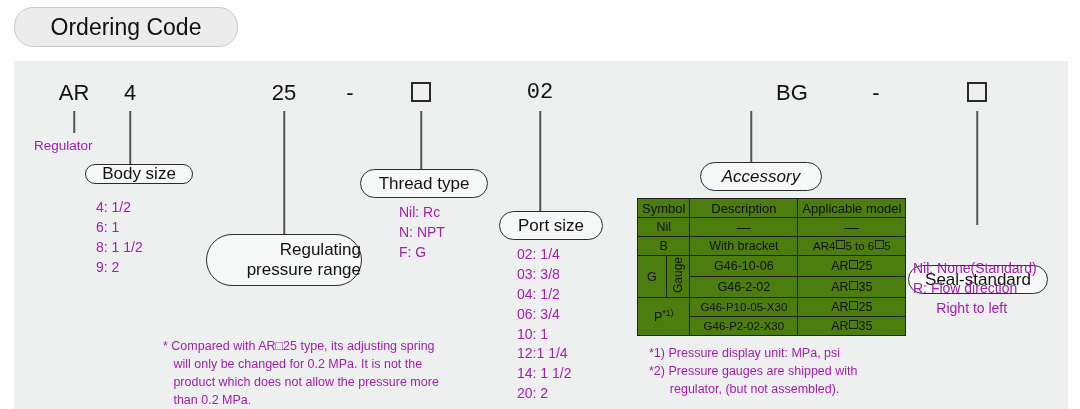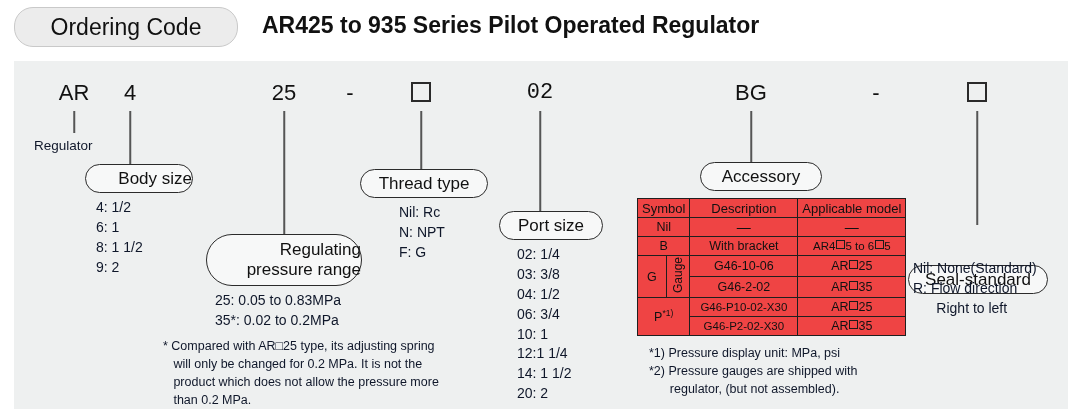--- a/index.html
+++ b/index.html
@@ -95,21 +95,21 @@
     box-sizing: border-box;
     line-height: 1.12;
     transform: translateX(-50%);
   }
   .pill.two-line { line-height: 1.18; align-items: flex-end; }
 
   
   .txt {
     position: absolute;
     font-size: 14px;
-    color: #0f172a;
+    color: #a21caf;
     white-space: pre;
     line-height: 1.42;
   }
   .txt.small {
     font-size: 12.5px;
     line-height: 1.45;
   }
   .txt.reg-label { font-size: 13.5px; }
 
   .sq {
@@ -123,21 +123,21 @@
   }
 
   
   .acc-table {
     position: absolute;
     left: 637px;
     top: 198px;
     border-collapse: collapse;
     font-size: 12.5px;
     color: #111;
-    background: #ef4444;
+    background: #4d7c0f;
   }
   .acc-table td, .acc-table th {
     border: 1.3px solid #1f1f1f;
     padding: 1px 4px;
     text-align: center;
     font-weight: normal;
     white-space: nowrap;
     height: 19px;
     box-sizing: border-box;
   }
@@ -161,58 +161,55 @@
   .tiny-model { font-size: 11.5px; }
 </style>
 </head>
 <body>
 
 <div id="page">
 
   <div class="hdr-pill">
     <span>Ordering Code</span>
   </div>
-  <div class="hdr-title">AR425 to 935 Series Pilot Operated Regulator</div>
 
   <div class="panel"></div>
 
   <div class="code" style="left:74px;  top:80px;">AR</div>
   <div class="code" style="left:130px; top:80px;">4</div>
   <div class="code" style="left:284px; top:80px;">25</div>
   <div class="code" style="left:350px; top:80px;">-</div>
   <div class="code-box" style="left:421px; top:82px;"></div>
   <div class="code" style="left:540px; top:80px;font-family:Liberation Mono, monospace;">02</div>
-  <div class="code" style="left:751px; top:80px;">BG</div>
+  <div class="code" style="left:792px; top:80px;">BG</div>
   <div class="code" style="left:876px; top:80px;">-</div>
   <div class="code-box" style="left:977px; top:82px;"></div>
 
   <div class="lead" style="left:74px;  top:111px; height:22px;"></div>
   <div class="lead" style="left:130px; top:111px; height:53px;"></div>
   <div class="lead" style="left:284px; top:111px; height:124px;"></div>
   <div class="lead" style="left:421px; top:111px; height:58px;"></div>
   <div class="lead" style="left:540px; top:111px; height:100px;"></div>
   <div class="lead" style="left:751px; top:111px; height:51px;"></div>
   <div class="lead" style="left:977px; top:111px; height:114px;"></div>
 
   <div class="txt reg-label" style="left:34px; top:136px;">Regulator</div>
 
-  <div class="pill" style="left:139px; top:164px; width:108px; height:29px;justify-content:flex-end;">
+  <div class="pill" style="left:139px; top:164px; width:108px; height:20px;">
     <span>Body size</span>
   </div>
   <div class="txt" style="left:96px; top:198px;">4: 1/2
 6: 1
 8: 1 1/2
 9: 2</div>
 
   <div class="pill two-line" style="left:284px; top:234px; width:156px; height:52px; flex-direction:column;">
     <span>Regulating</span>
     <span>pressure range</span>
   </div>
-  <div class="txt" style="left:215px; top:291px;">25: 0.05 to 0.83MPa
-35*: 0.02 to 0.2MPa</div>
   <div class="txt small" style="left:140px; top:337px;margin-left:23px;">* Compared with AR□25 type, its adjusting spring
    will only be changed for 0.2 MPa. It is not the
    product which does not allow the pressure more
    than 0.2 MPa.</div>
 
   <div class="pill" style="left:424px; top:169px; width:128px; height:29px;">
     <span>Thread type</span>
   </div>
   <div class="txt" style="left:399px; top:203px;">Nil: Rc
 N: NPT
@@ -223,21 +220,21 @@
   </div>
   <div class="txt" style="left:517px; top:245px;">02: 1/4
 03: 3/8
 04: 1/2
 06: 3/4
 10: 1
 12:1 1/4
 14: 1 1/2
 20: 2</div>
 
-  <div class="pill" style="left:761px; top:162px; width:122px; height:29px;">
+  <div class="pill" style="left:761px; top:162px; width:122px; height:29px;font-style:italic;">
     <span>Accessory</span>
   </div>
 
   <table class="acc-table">
     <thead>
       <tr>
         <th class="c-sym" colspan="2">Symbol</th>
         <th class="c-desc">Description</th>
         <th class="c-appl">Applicable model</th>
       </tr>
@@ -258,21 +255,21 @@
         <td class="c-sub" rowspan="2"><span class="vert">Gauge</span></td>
         <td>G46-10-06</td>
         <td>AR<span class="sq"></span>25</td>
       </tr>
       <tr>
         <td>G46-2-02</td>
         <td>AR<span class="sq"></span>35</td>
       </tr>
       <tr>
         <td colspan="2" rowspan="2"><span>P</span><span class="sup">*1)</span></td>
-        <td class="tiny-model">G46-P10-02-X30</td>
+        <td class="tiny-model">G46-P10-05-X30</td>
         <td>AR<span class="sq"></span>25</td>
       </tr>
       <tr>
         <td class="tiny-model">G46-P2-02-X30</td>
         <td>AR<span class="sq"></span>35</td>
       </tr>
     </tbody>
   </table>
 
   <div class="txt small" style="left:637px; top:344px;margin-left:12px;">*1) Pressure display unit: MPa, psi

